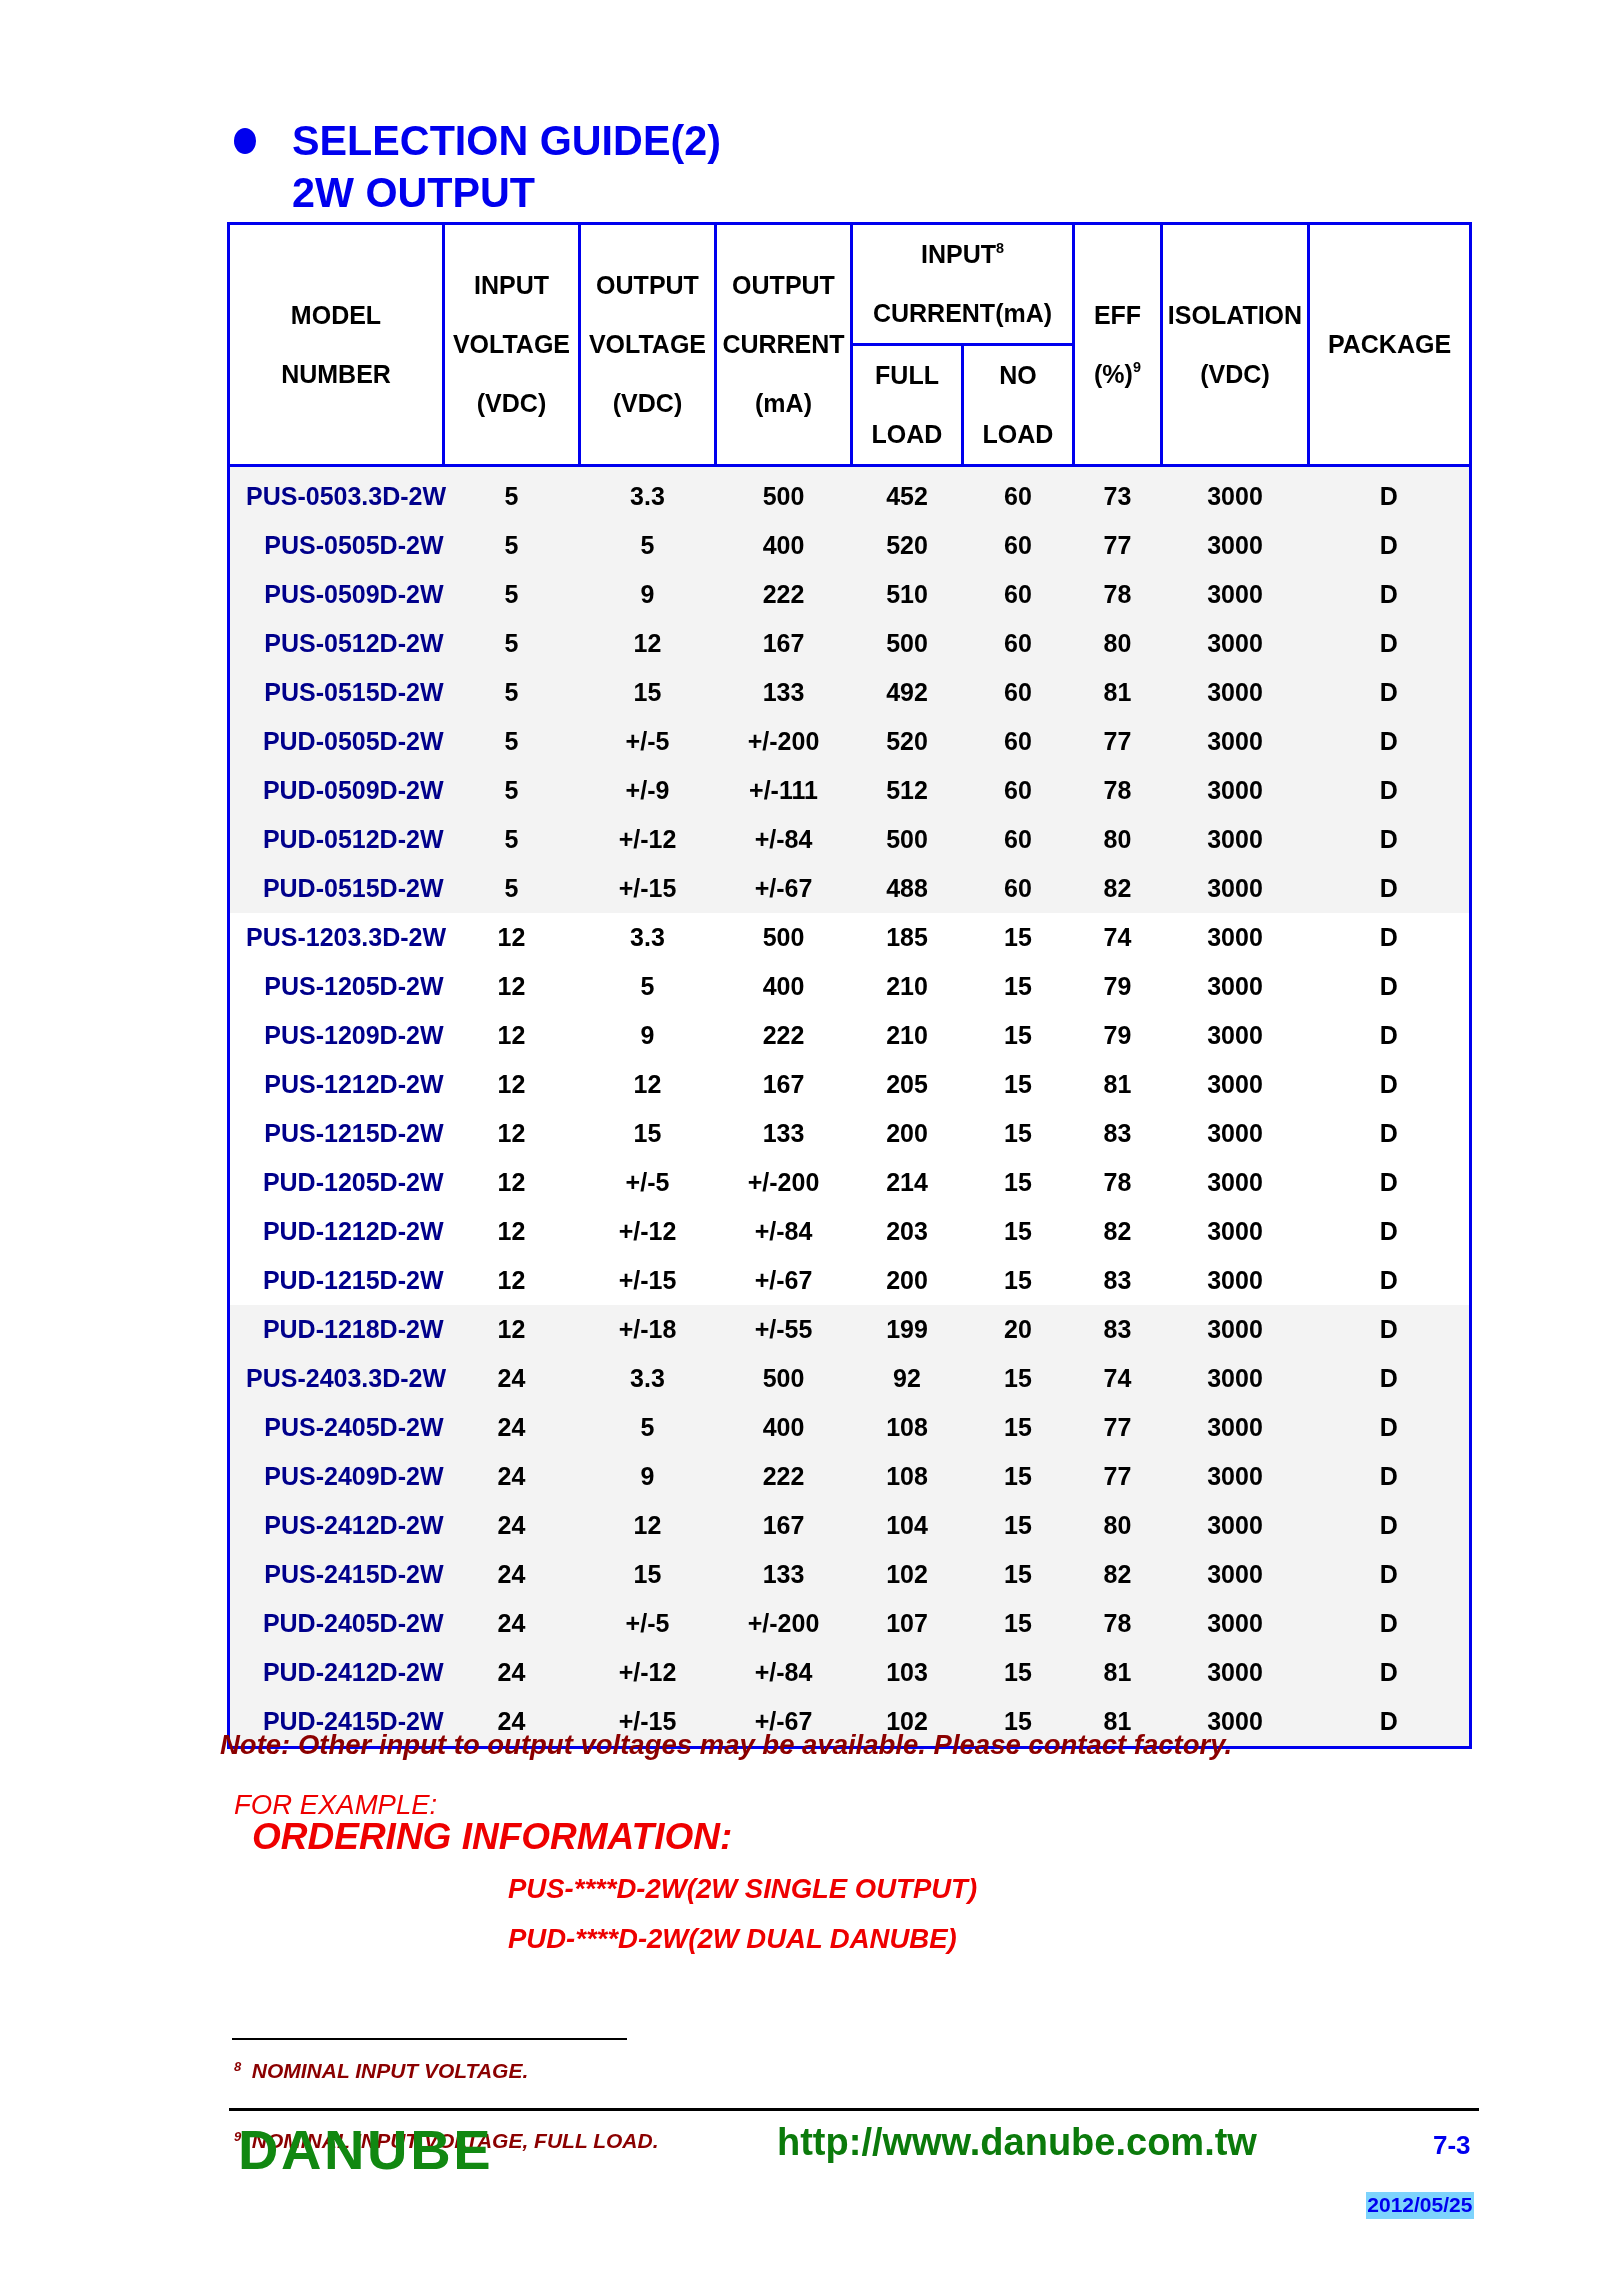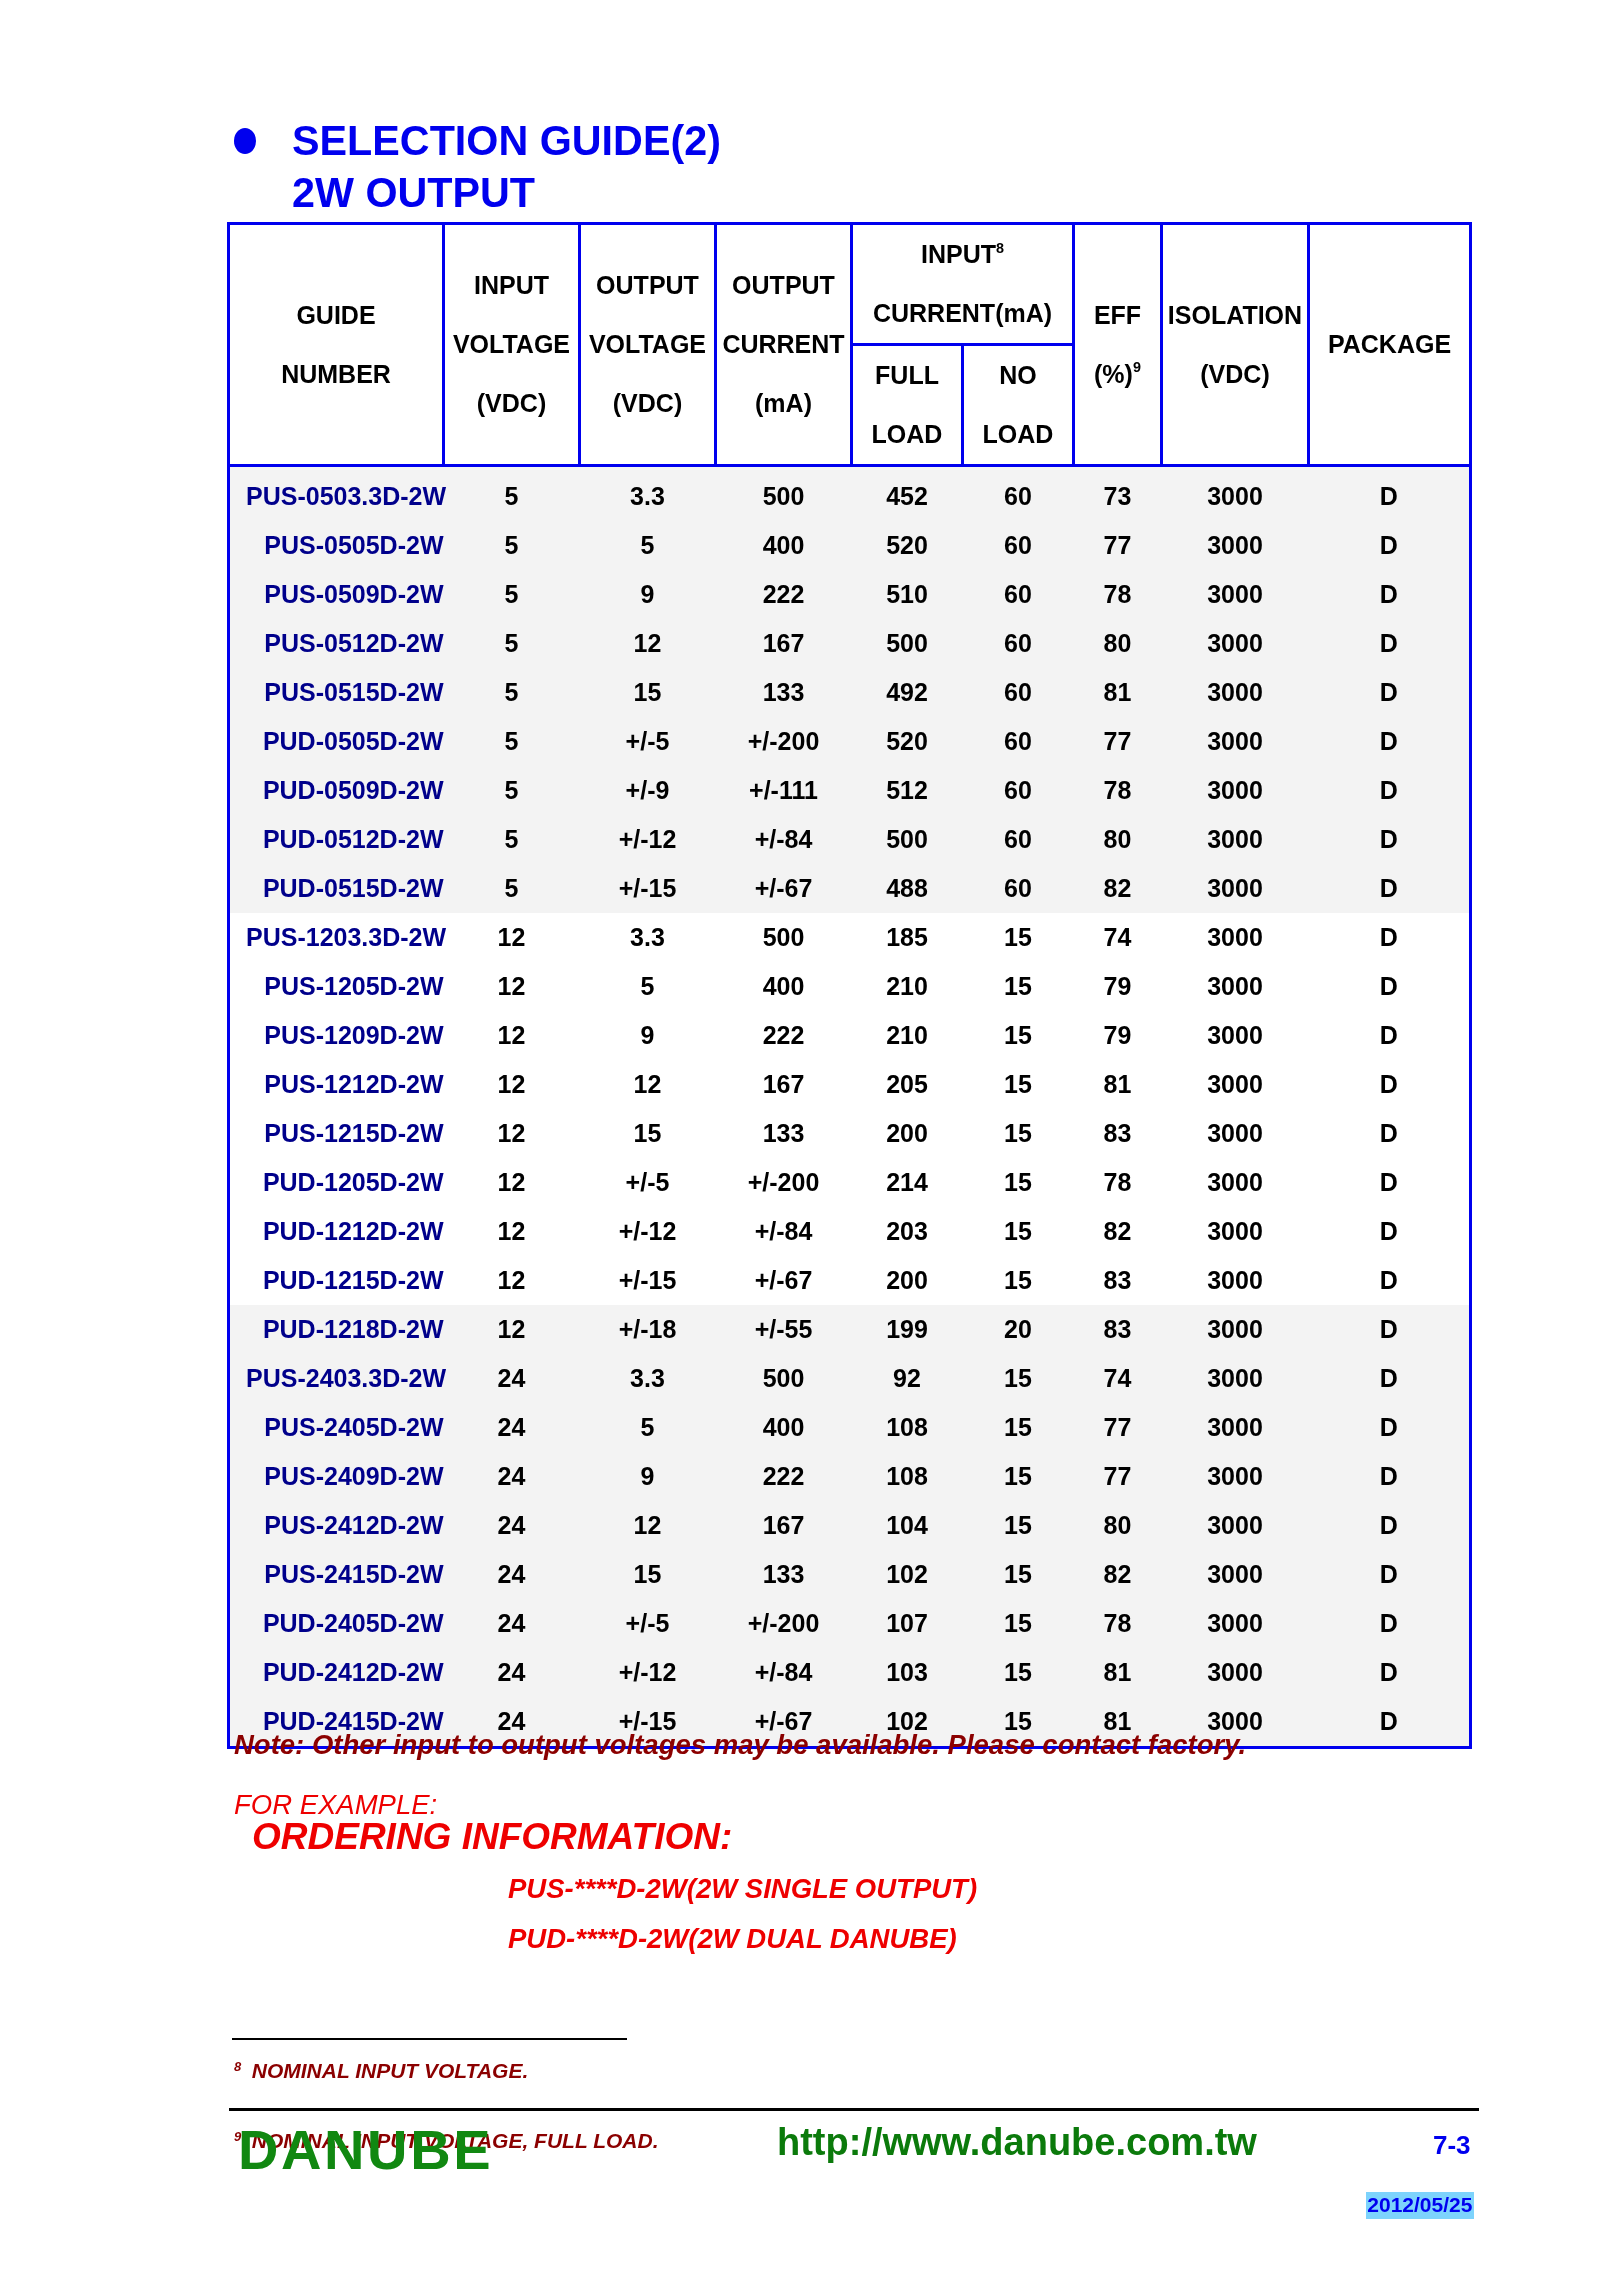--- a/index.html
+++ b/index.html
@@ -15,21 +15,21 @@
                 table-layout:fixed; border:3.3px solid #0000ee; }
   table.guide th { border:3.3px solid #0000ee; font-weight:bold; font-size:25px; color:#000;
                    line-height:59px; padding:0; vertical-align:middle; text-align:center; white-space:nowrap; }
   table.guide th sup { font-size:14.4px; vertical-align:top; position:relative; top:-6.5px; }
   table.guide td { font-weight:bold; font-size:25px; color:#000; text-align:center; padding:0;
                    height:49px; white-space:nowrap; }
   table.guide td.model { text-align:right; color:#00008b; padding-left:16px; }
   tbody tr.shade td { background:#f3f3f3; }
   tbody tr.first td { padding-top:5.2px; }
 
-  .note { position:absolute; left:234px; top:1729px; font-size:27.5px; font-weight:bold; font-style:italic; color:#8b0000; white-space:nowrap; }
+  .note { position:absolute; left:220px; top:1729px; font-size:27.5px; font-weight:bold; font-style:italic; color:#8b0000; white-space:nowrap; }
   .ordering { position:absolute; left:252px; top:1816px; font-size:37px; font-weight:bold; font-style:italic; color:#ee0000; white-space:nowrap; }
   .example-label { position:absolute; left:234px; top:1789px; font-size:27.5px; font-weight:normal; font-style:italic; color:#ee0000; white-space:nowrap; }
   .example-line { position:absolute; left:508px; font-size:27.5px; font-weight:bold; font-style:italic; color:#ee0000; white-space:nowrap; }
   .ex1 { top:1873px; } .ex2 { top:1923px; }
 
   .fn-rule { position:absolute; left:232px; top:2038px; width:395px; height:2px; background:#000; }
   .fn { position:absolute; left:234px; font-size:21px; font-weight:bold; font-style:italic; color:#8b0000; white-space:nowrap; }
   .fn sup { font-size:13px; vertical-align:top; color:#8b0000; margin-right:10.5px; }
   .fn1 { top:2059px; } .fn2 { top:2086px;margin-top:43px; }
 
@@ -57,21 +57,21 @@
       <col style="width:136px">
     <col style="width:111px">
       <col style="width:111px">
       <col style="width:88px">
       <col style="width:147px">
       <col style="width:162px">
   </colgroup>
   <thead>
     <tr style="height:105px">
       <th rowspan="2">
-        <span>GUIDE</span><br><span>NUMBER</span>
+        <span>MODEL</span><br><span>NUMBER</span>
       </th>
       <th rowspan="2">
         <span>INPUT</span><br><span>VOLTAGE</span><br><span>(VDC)</span>
       </th>
       <th rowspan="2">
         <span>OUTPUT</span><br><span>VOLTAGE</span><br><span>(VDC)</span>
       </th>
       <th rowspan="2">
         <span>OUTPUT</span><br><span>CURRENT</span><br><span>(mA)</span>
       </th>

